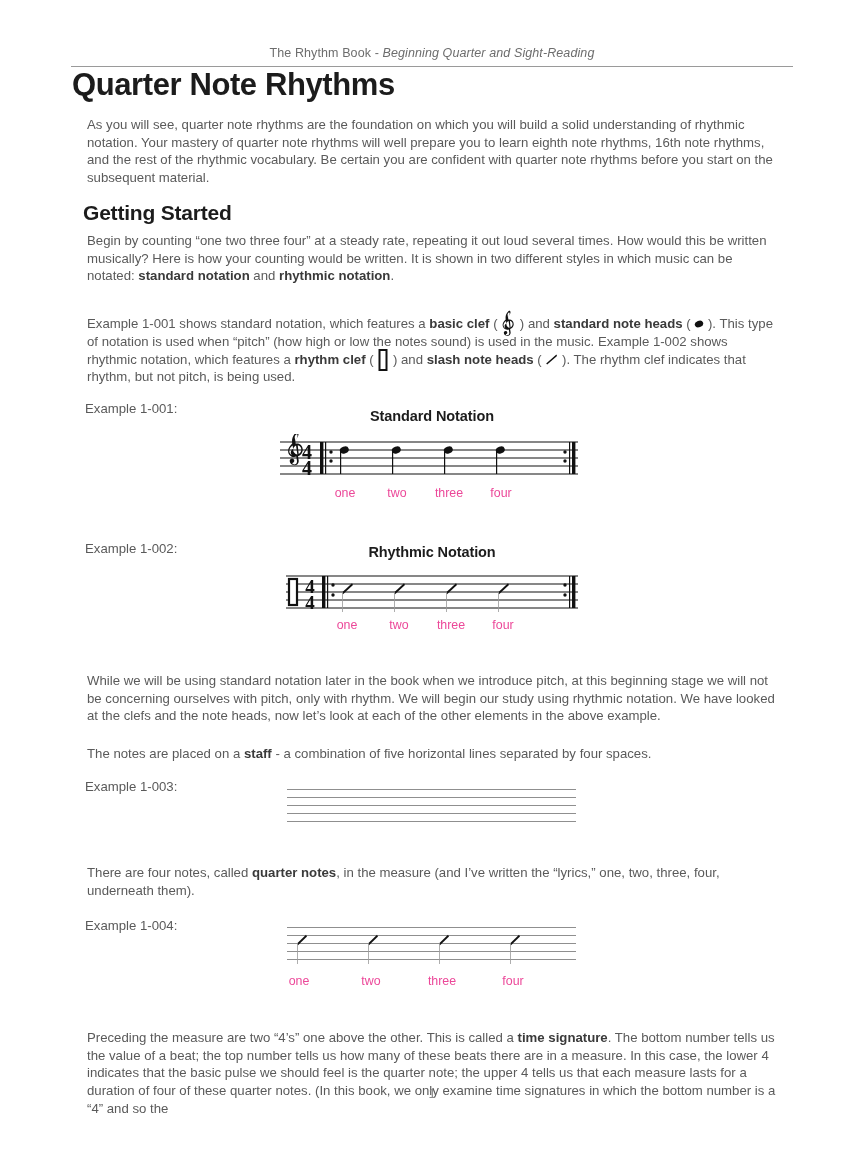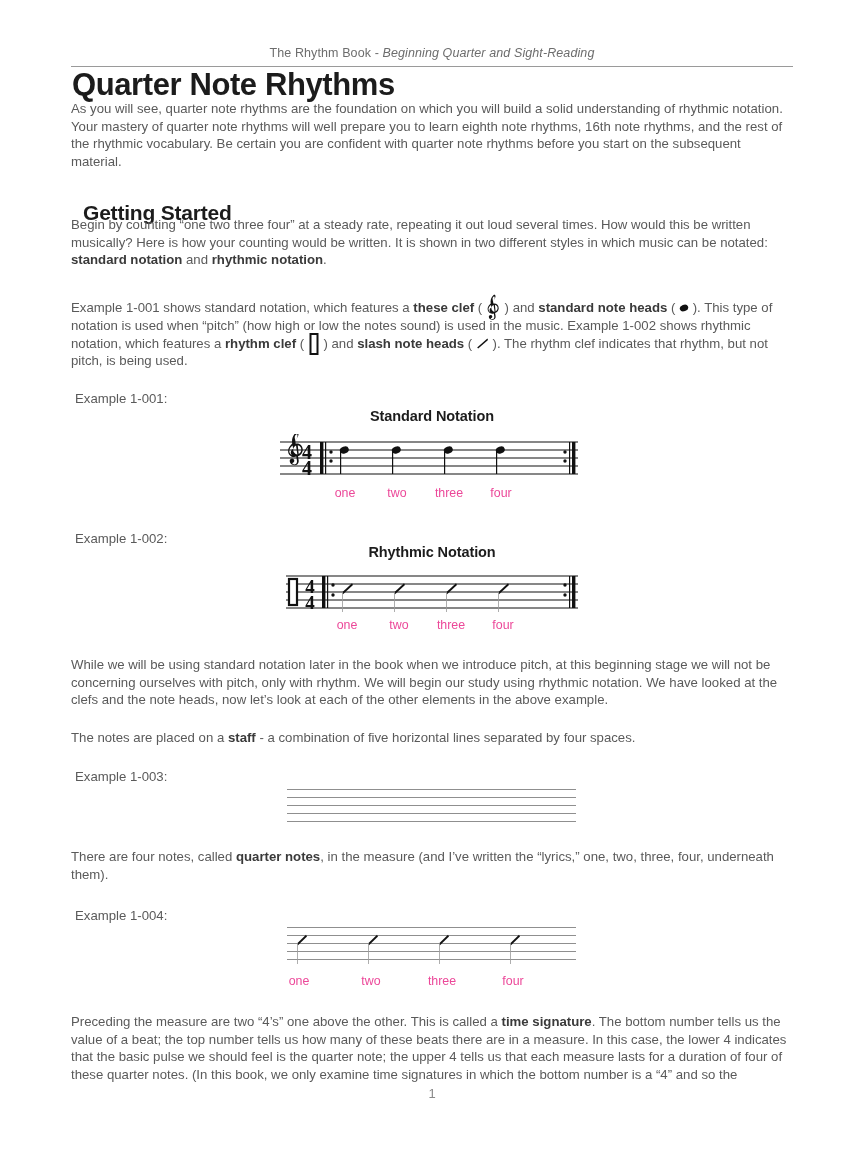--- a/index.html
+++ b/index.html
@@ -57,29 +57,29 @@
     margin: 12px;
     font-size: 21px;
     font-weight: bold;
     color: #1c1c1c;
     letter-spacing: -0.2px;
     line-height: 1.05;
   }
 
   
   p.body {
-    margin: 0;
+    margin: 16px;
     font-size: 13.2px;
     line-height: 17.7px;
     color: #5a5a5a;
     text-align: left;
   }
   p.body b { color: #3a3a3a; font-weight: bold; }
   .ex-label {
-    margin: 4px;
+    margin: 14px;
     font-size: 13.2px;
     line-height: 17.7px;
     color: #5a5a5a;
   }
 
   
   .abs { position: absolute; }
 
   
   .music-title {
@@ -131,21 +131,21 @@
 
   <div class="abs" style="left:71px; top:190px; width:722px;">
     <h2 class="section-title">Getting Started</h2>
   </div>
 
   <div class="abs" style="left:71px; top:216px; width:722px;">
     <p class="body"><span>Begin by counting “one two three four” at a steady rate, repeating it out loud several times. How would this be written musically?  Here is how your counting would be written. It is shown in two different styles in which music can be notated: </span><b>standard notation</b><span> and </span><b>rhythmic notation</b><span>.</span></p>
   </div>
 
   <div class="abs" style="left:71px; top:299px; width:722px;">
-    <p class="body"><span>Example 1-001 shows standard notation, which features a </span><b>these clef</b><span> ( </span><span class="inline-glyph" style="display:inline-block; width:15px; height:16px; vertical-align:-5px; position:relative;"><svg width="15" height="28" viewBox="0 0 15 28" style="position:absolute; left:0; top:-7px;">
+    <p class="body"><span>Example 1-001 shows standard notation, which features a </span><b>basic clef</b><span> ( </span><span class="inline-glyph" style="display:inline-block; width:15px; height:16px; vertical-align:-5px; position:relative;"><svg width="15" height="28" viewBox="0 0 15 28" style="position:absolute; left:0; top:-7px;">
             <path d="M7.4 1.2 C5.0 3.6 4.2 6.4 4.7 9.4 C3.0 11.0 1.6 12.8 1.6 15.1 C1.6 17.8 3.6 19.7 6.1 19.7 C6.7 19.7 7.3 19.6 7.8 19.4 L8.3 22.6 C8.5 24.2 7.6 25.3 6.3 25.3 C5.5 25.3 4.9 24.9 4.7 24.3 C5.6 24.2 6.3 23.5 6.3 22.6 C6.3 21.6 5.5 20.9 4.6 20.9 C3.6 20.9 2.8 21.7 2.8 22.8 C2.8 24.5 4.4 25.9 6.4 25.9 C8.5 25.9 9.9 24.3 9.6 22.3 L9.1 19.1 C11.3 18.3 12.7 16.4 12.7 14.2 C12.7 11.5 10.8 9.5 8.3 9.5 C8.0 9.5 7.7 9.5 7.4 9.6 L7.0 7.0 C8.6 5.3 9.5 3.6 9.5 2.2 C9.5 1.0 8.7 0.2 7.4 1.2 Z M7.7 2.6 C8.4 2.2 8.7 2.7 8.7 3.4 C8.7 4.6 8.1 5.8 6.9 7.0 L6.6 5.0 C6.5 4.0 7.0 3.1 7.7 2.6 Z M7.6 10.9 L8.6 17.8 C6.8 17.5 5.4 16.0 5.4 14.2 C5.4 12.6 6.3 11.4 7.6 10.9 Z M8.9 10.8 C10.5 11.1 11.6 12.4 11.6 14.1 C11.6 15.6 10.8 16.9 9.6 17.5 L8.9 10.8 Z M5.0 10.9 L5.4 13.6 C4.3 14.1 3.6 15.1 3.6 16.3 C3.6 17.2 4.0 17.9 4.6 18.4 C3.3 17.8 2.5 16.6 2.5 15.1 C2.5 13.4 3.4 12.0 5.0 10.9 Z" fill="#111111"></path>
           </svg></span><span> ) and </span><b>standard note heads</b><span> ( </span><span class="inline-glyph" style="display:inline-block; width:10px; height:10px; vertical-align:-1px; position:relative;"><svg width="10" height="10" viewBox="0 0 10 10">
             <ellipse cx="5" cy="5" rx="4.3" ry="3.3" transform="rotate(-20 5 5)" fill="#111111"></ellipse>
           </svg></span><span> ). This type of notation is used when “pitch” (how high or low the notes sound) is used in the music. Example 1-002 shows rhythmic notation, which features a </span><b>rhythm clef</b><span> ( </span><span class="inline-glyph" style="display:inline-block; width:12px; height:14px; vertical-align:-4px; position:relative;"><svg width="12" height="22" viewBox="0 0 12 22" style="position:absolute; left:0; top:-5px;">
             <rect x="2.5" y="1" width="7" height="20" fill="none" stroke="#111111" stroke-width="2"></rect>
           </svg></span><span> ) and </span><b>slash note heads</b><span> ( </span><span class="inline-glyph" style="display:inline-block; width:13px; height:11px; vertical-align:-1px; position:relative;"><svg width="13" height="12" viewBox="0 0 13 12">
             <path d="M1.2 10.6 L11.4 1.4 L12.0 3.0 L2.2 11.6 Z" fill="#111111"></path>
           </svg></span><span> ). The rhythm clef indicates that rhythm, but not pitch, is being used.</span></p>
   </div>
 

